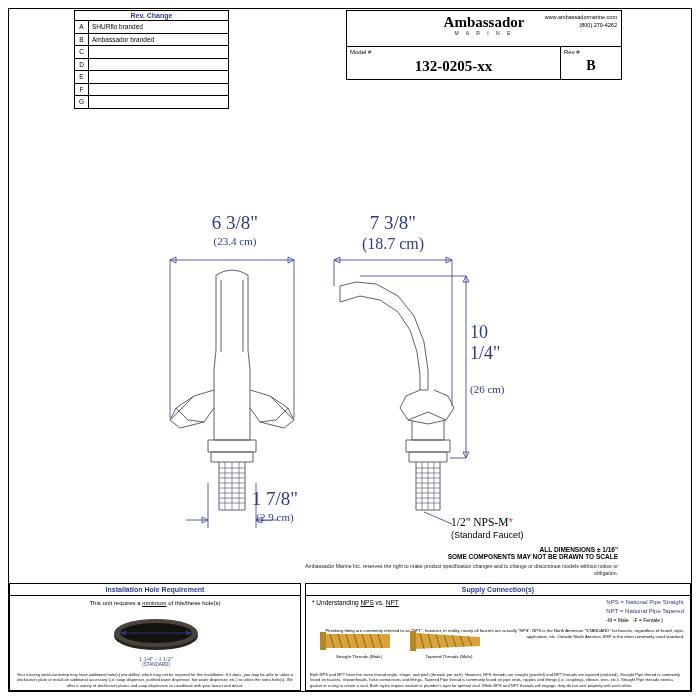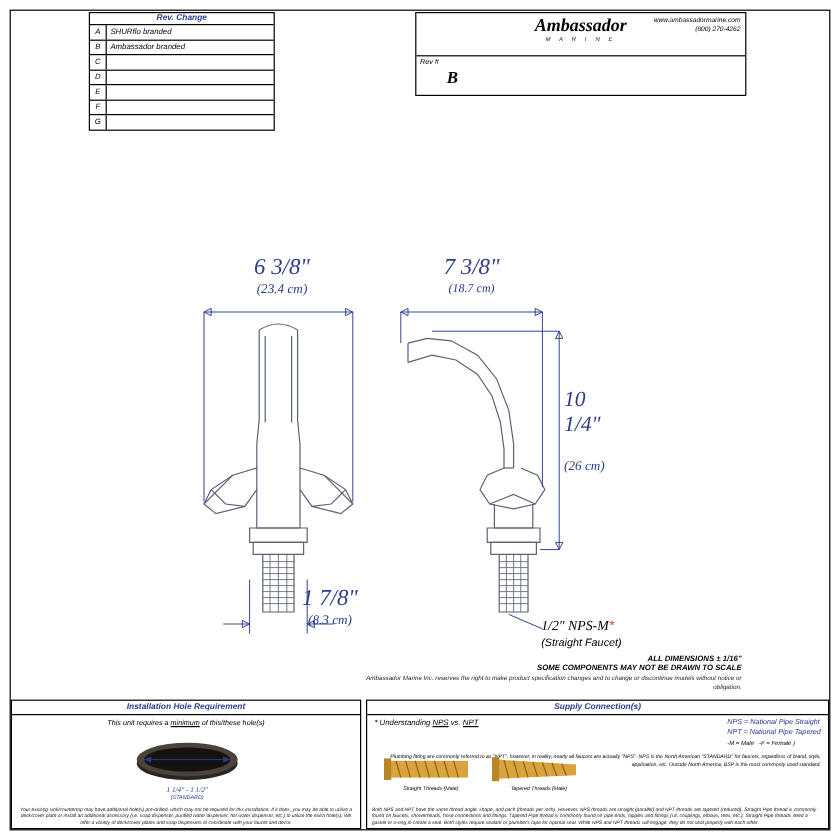--- a/index.html
+++ b/index.html
@@ -1,17 +1,17 @@
 <!DOCTYPE html>
 <html><head>
 <meta charset="utf-8">
 <style>
   html,body{margin:0;padding:0;background:#fff;}
   body{width:700px;height:700px;font-family:"Liberation Sans",sans-serif;color:#000;}
-  #sheet{position:relative;width:632px;height:700px;box-sizing:border-box;font-style:italic;}
+  #sheet{position:relative;width:632px;height:700px;box-sizing:border-box;}
   .border{position:absolute;left:8px;top:8px;width:684px;height:684px;border:1.5px solid #000;box-sizing:border-box;}
 
   
   .revtable{position:absolute;left:74px;top:10px;width:155px;border:1px solid #000;box-sizing:border-box;background:#fff;}
   .revtable .rhead{font-size:7px;color:#2b3a8f;text-align:center;border-bottom:1px solid #000;padding:1px 0;font-weight:bold;}
   .revrow{display:flex;height:11.5px;border-bottom:1px solid #000;}
   .revrow:last-child{border-bottom:none;}
   .revrow .c1{width:13px;border-right:1px solid #000;font-size:6.5px;text-align:center;line-height:11.5px;}
   .revrow .c2{flex:1;font-size:6.5px;line-height:11.5px;padding-left:3px;}
 
@@ -101,20 +101,24 @@
       <div class="tb-web">
         <div>www.ambassadormarine.com</div>
         <div>(800) 270-4262</div>
       </div>
       <div class="logo">
         <div class="lname">Ambassador</div>
         <div class="lsub">M A R I N E</div>
       </div>
     </div>
     <div class="tb-bot">
+      <div class="tb-model">
+        <div class="tb-lab">Model #</div>
+        <div class="tb-val">132-0205-xx</div>
+      </div>
       <div class="tb-rev">
         <div class="tb-lab">Rev #</div>
         <div class="tb-val">B</div>
       </div>
     </div>
   </div>
 
   <div id="drawing">
     <svg width="684" height="470" viewBox="0 0 684 470">
 
@@ -211,36 +215,36 @@
       </g>
     </svg>
 
     <div style="position:absolute;left:182px;top:122px;width:90px;text-align:center;">
       <div class="fractxt" style="font-size:19px;color:#2b3a8f;">6 3/8"</div>
       <div class="fractxt" style="font-size:11px;color:#2b3a8f;margin-top:1px;">(23.4 cm)</div>
     </div>
 
     <div style="position:absolute;left:340px;top:122px;width:90px;text-align:center;">
       <div class="fractxt" style="font-size:19px;color:#2b3a8f;">7 3/8"</div>
-      <div class="fractxt" style="font-size:10px;color:#2b3a8f;margin-top:1px;">(18.7 cm)</div>
+      <div class="fractxt" style="font-size:16px;color:#2b3a8f;margin-top:1px;">(18.7 cm)</div>
     </div>
 
     <div style="position:absolute;left:462px;top:232px;width:40px;text-align:left;">
       <div class="fractxt" style="font-size:18px;color:#2b3a8f;">10 1/4"</div>
       <div class="fractxt" style="font-size:11px;color:#2b3a8f;margin-top:19px;">(26 cm)</div>
     </div>
 
     <div style="position:absolute;left:222px;top:398px;width:90px;text-align:center;">
       <div class="fractxt" style="font-size:19px;color:#2b3a8f;">1 7/8"</div>
-      <div class="fractxt" style="font-size:11px;color:#2b3a8f;margin-top:1px;">(8.3 cm)</div>
+      <div class="fractxt" style="font-size:11px;color:#2b3a8f;margin-top:1px;">(2.9 cm)</div>
     </div>
 
     <div style="position:absolute;left:443px;top:426px;">
       <div style="font-size:11.5px;"><span class="fractxt">1/2" NPS-M</span><span class="starred">*</span></div>
-      <div style="font-size:9px;margin-top:2px;">(Straight Faucet)</div>
+      <div style="font-size:9px;margin-top:2px;">(Standard Faucet)</div>
     </div>
   </div>
 
   <div class="notes">
     <div class="n1">ALL DIMENSIONS ± 1/16"</div>
     <div class="n2">SOME COMPONENTS MAY NOT BE DRAWN TO SCALE</div>
     <div class="n3">Ambassador Marine Inc. reserves the right to make product specification changes and to change or discontinue models without notice or obligation.</div>
   </div>
 
   <div class="panels">

